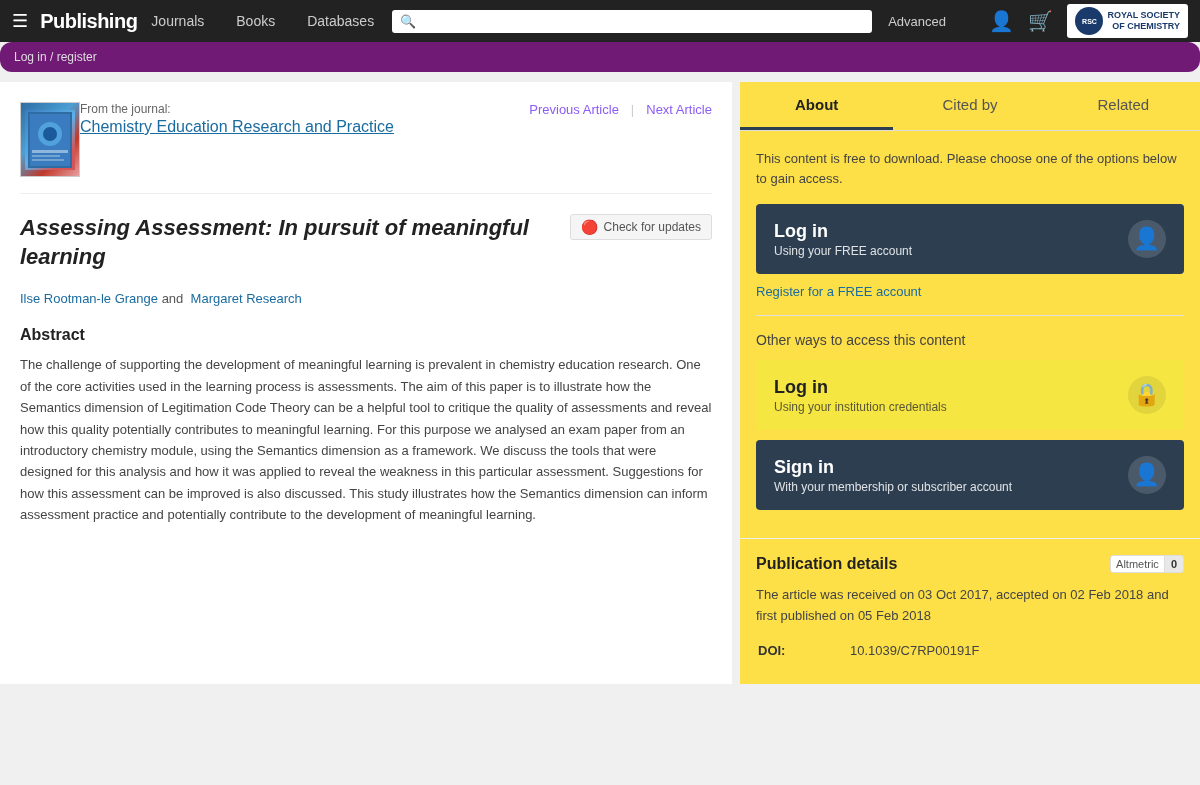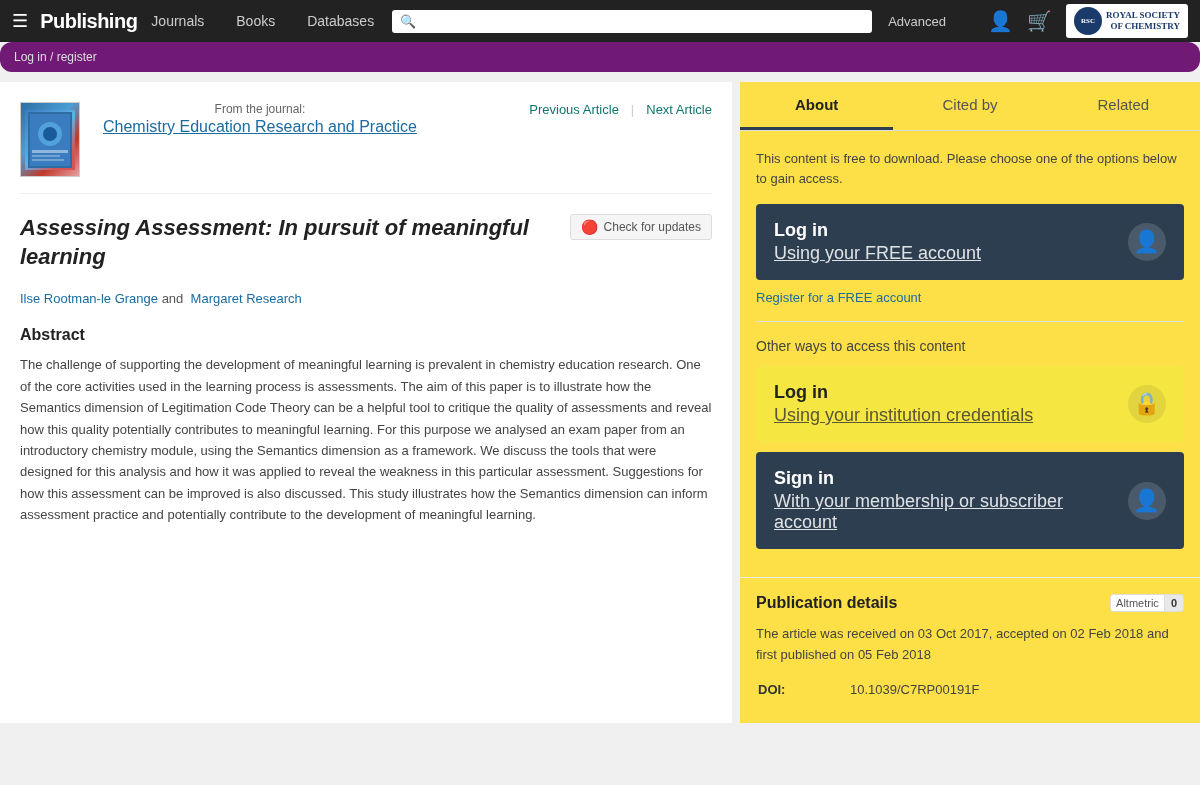--- a/index.html
+++ b/index.html
@@ -64,21 +64,20 @@
     }
     .nav-icon { font-size: 20px; color: #ccc; cursor: pointer; }
     .rsc-logo {
       display: flex;
       align-items: center;
       gap: 4px;
       background: #fff;
       border-radius: 3px;
       padding: 3px 8px;
       cursor: pointer;
-      font-family: Liberation Serif, serif;
     }
     .rsc-logo-text {
       font-size: 9px;
       font-weight: bold;
       color: #1a3a6b;
       line-height: 1.2;
       text-align: right;
     }
     .rsc-logo-circle {
       width: 28px;
@@ -128,22 +127,21 @@
       display: flex;
       align-items: flex-start;
       justify-content: space-between;
       border-bottom: 1px solid #eee;
       padding-bottom: 16px;
       margin-bottom: 20px;
     }
     .journal-info {
       display: flex;
       align-items: flex-start;
-      gap: 23px;
-      text-align: center;
+      gap: 0;
     }
     .journal-cover {
       width: 60px;
       height: 75px;
       background: linear-gradient(135deg, #2e6da4 0%, #4a9fd4 40%, #c0392b 70%, #e8a0a0 100%);
       border: 1px solid #ccc;
       flex-shrink: 0;
       display: flex;
       align-items: center;
       justify-content: center;
@@ -161,21 +159,21 @@
     }
     .journal-meta { display: flex; flex-direction: column; justify-content: center; }
     .from-journal { font-size: 12px; color: #666; margin-bottom: 2px; }
     .journal-name { font-size: 16px; color: #1a6ba0; font-weight: normal; }
     .article-nav {
       display: flex;
       align-items: center;
       gap: 0;
       font-size: 13px;
     }
-    .article-nav a { color: #0f766e; text-decoration: none; }
+    .article-nav a { color: #8b5cf6; text-decoration: none; }
     .nav-divider { color: #ccc; margin: 0 12px; }
 
     
     .article-title-section { margin-bottom: 16px; }
     .article-title {
       font-size: 22px;
       font-weight: bold;
       color: #222;
       margin-bottom: 10px;
       line-height: 1.3;
@@ -247,21 +245,21 @@
     .login-btn-dark {
       background: #2c3e50;
       color: #fff;
     }
     .login-btn-yellow {
       background: #f5e642;
       color: #222;
     }
     .login-btn-text {}
     .login-btn-title { font-size: 18px; font-weight: bold; margin-bottom: 2px; }
-    .login-btn-sub { font-size: 18px; opacity: 0.85; text-decoration: underline; }
+    .login-btn-sub { font-size: 12px; opacity: 0.85; }
     .login-btn-yellow .login-btn-sub { opacity: 0.8; color: #333; }
     .login-btn-icon {
       width: 38px;
       height: 38px;
       border-radius: 50%;
       background: rgba(255,255,255,0.15);
       display: flex;
       align-items: center;
       justify-content: center;
       font-size: 22px;

